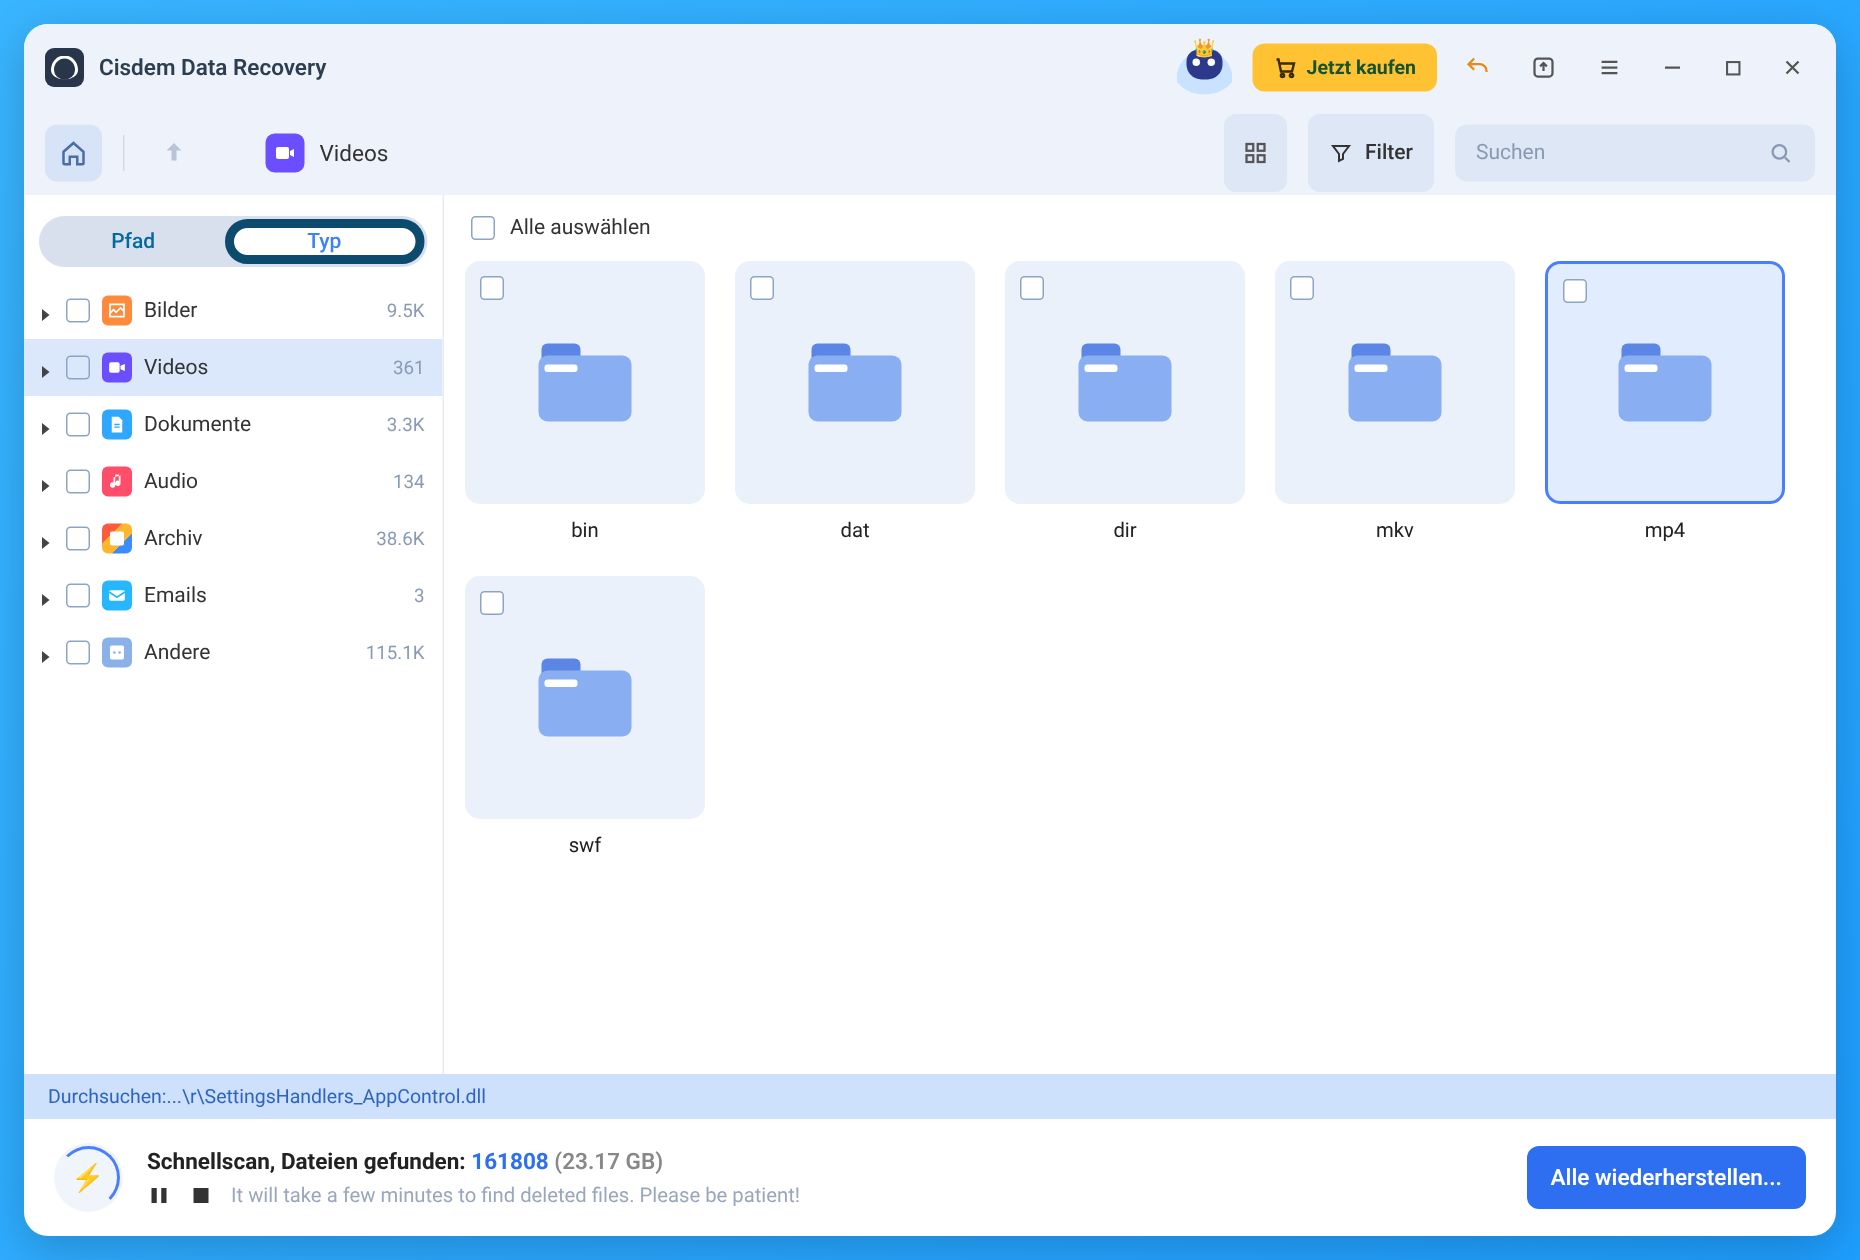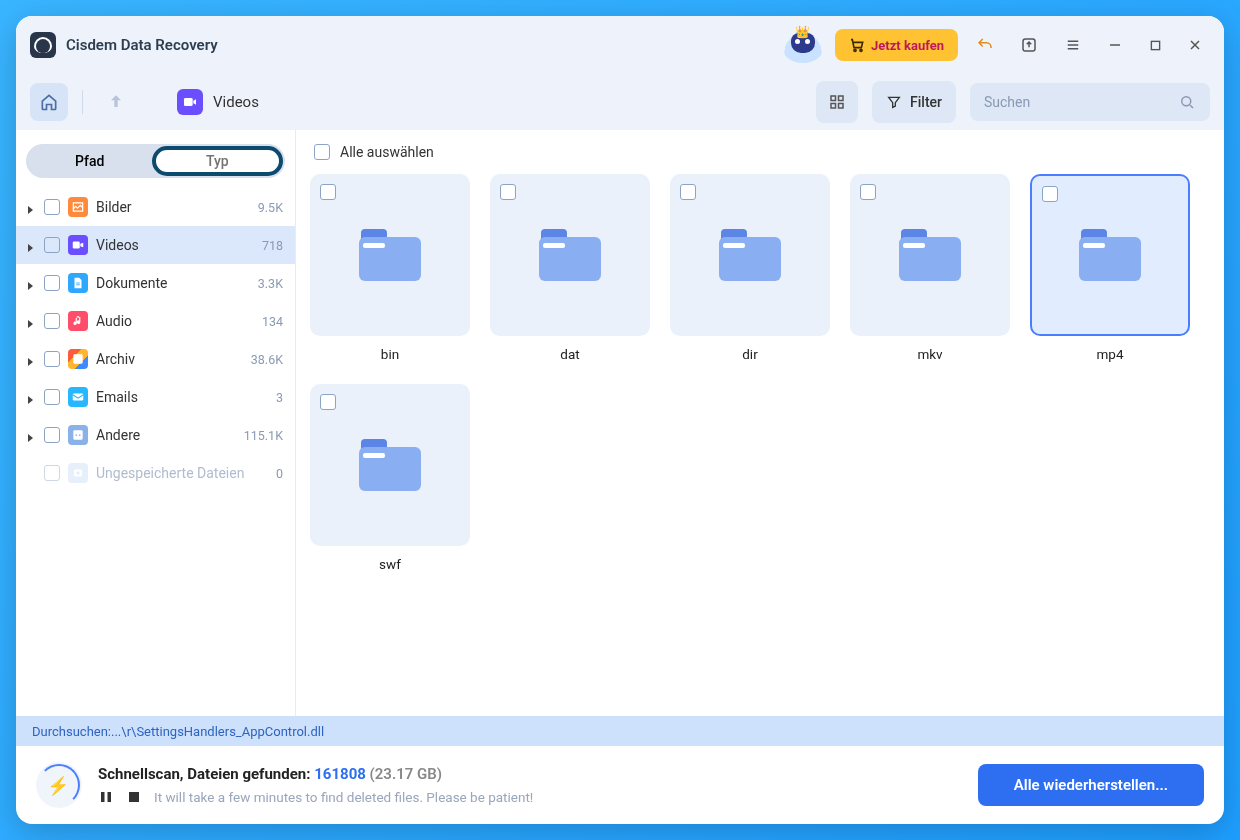--- a/index.html
+++ b/index.html
@@ -10,49 +10,49 @@
 .titlebar { height: 58px; background: #eef3fb; display: flex; align-items: center; padding: 0 14px; gap: 10px; }
 .app-logo { width: 26px; height: 26px; background: #28354a; border-radius: 6px; display: flex; align-items: center; justify-content: center; position: relative; }
 .app-logo::before { content:""; width: 14px; height: 14px; border: 2px solid #fff; border-radius: 50% 50% 50% 50% / 60% 60% 40% 40%; border-bottom: none; }
 .app-title { font-size: 15px; font-weight: 600; color: #2c3e50; }
 .titlebar-spacer { flex: 1; }
 .mascot { width: 44px; height: 36px; position: relative; }
 .mascot::before { content:""; position:absolute; inset:0; background: radial-gradient(circle at 50% 70%, #c9e2ff 55%, transparent 56%); border-radius: 50%; }
 .mascot::after { content:"👑"; position:absolute; left:50%; top:-2px; transform:translateX(-50%); font-size:12px; }
 .mascot-body { position:absolute; left:50%; top:45%; transform:translate(-50%,-50%); width:24px; height:20px; background:#2d3a8c; border-radius: 8px 8px 10px 10px; }
 .mascot-body::after{content:"";position:absolute;left:4px;top:6px;width:5px;height:5px;background:#fff;border-radius:50%;box-shadow:10px 0 #fff;}
-.buy-btn { background: #ffc233; border: none; border-radius: 8px; padding: 8px 14px; font-weight: 700; font-size: 13px; color: #be185d; display: flex; align-items: center; gap: 6px; cursor: pointer; }
+.buy-btn { background: #ffc233; border: none; border-radius: 8px; padding: 8px 14px; font-weight: 700; font-size: 13px; color: #14532d; display: flex; align-items: center; gap: 6px; cursor: pointer; }
 .ti-btn { width: 34px; height: 34px; display: flex; align-items: center; justify-content: center; border-radius: 6px; cursor: pointer; color: #555; }
 .ti-btn svg { width: 18px; height: 18px; }
 .win-btn { width: 30px; height: 30px; display:flex; align-items:center; justify-content:center; cursor:pointer; }
 
 
 .toolbar { height: 56px; background: #eef3fb; display: flex; align-items: center; padding: 0 14px; gap: 14px; }
 .nav-btn { width: 38px; height: 38px; border-radius: 8px; display:flex; align-items:center; justify-content:center; cursor:pointer; }
 .nav-btn.home { background: #d7e3f7; color:#4a6da8; }
 .nav-btn.up { color: #b8c4d8; }
 .nav-sep { width: 1px; height: 24px; background: #d0dae9; }
 .breadcrumb { display: flex; align-items: center; gap: 10px; }
 .bc-icon { width: 26px; height: 26px; background: #6b4eff; border-radius: 6px; display:flex; align-items:center; justify-content:center; color:#fff; }
 .bc-label { font-size: 15px; color: #333; }
 .tb-spacer { flex:1; }
-.grid-btn, .filter-btn { height: 42px; border-radius: 8px; display:flex; align-items:center; justify-content:center; background:#dde7f5; cursor:pointer; padding:0 14px; gap:8px; color:#333; font-size:14px; font-weight:500; }
+.grid-btn, .filter-btn { height: 52px; border-radius: 8px; display:flex; align-items:center; justify-content:center; background:#dde7f5; cursor:pointer; padding:0 14px; gap:8px; color:#333; font-size:14px; font-weight:500; }
 .grid-btn { width: 42px; padding:0; }
 .search-wrap { background:#dde7f5; border-radius:8px; height:38px; width:240px; display:flex; align-items:center; padding:0 14px; gap:3px; }
 .search-wrap input { border:none; background:transparent; outline:none; flex:1; font-size:14px; color:#333; }
 .search-wrap input::placeholder { color:#8a99b3; }
 
 
 .main { flex:1; display:flex; min-height:0; }
 
 
 .sidebar { width: 280px; border-right: 1px solid #e6ecf5; display:flex; flex-direction:column; padding:10px 0; }
 .seg { margin: 4px 10px 10px; display:flex; background:#d7e0ec; border-radius:18px; height:34px; padding:2px; }
-.seg button { flex:1; border:none; background:transparent; border-radius:16px; font-size:14px; color:#000000; cursor:pointer; font-weight:500; }
-.seg button.active { background:#fff; color:#737373; border:4px solid #0c4a6e; }
+.seg button { flex:1; border:none; background:transparent; border-radius:16px; font-size:14px; color:#0369a1; cursor:pointer; font-weight:500; }
+.seg button.active { background:#fff; color:#3b82f6; border:6px solid #0c4a6e; }
 .tree { flex:1; overflow:auto; }
 .tree-item { display:flex; align-items:center; height:38px; padding:0 12px 0 8px; gap:8px; cursor:pointer; }
 .tree-item.active { background:#dbe8fb; }
 .caret { width:12px; height:12px; }
 .caret svg { width:100%; height:100%; }
 .chk { width:16px; height:16px; border:1.5px solid #8ea4c4; border-radius:3px; flex-shrink:0; }
 .cat-icon { width:20px; height:20px; border-radius:4px; display:flex; align-items:center; justify-content:center; flex-shrink:0; }
 .cat-icon svg { width:14px; height:14px; fill:#fff; }
 .cat-label { flex:1; font-size:14px; color:#333; }
 .cat-count { font-size:12.5px; color:#8a9ab5; }
@@ -78,21 +78,21 @@
 .footer { height:78px; display:flex; align-items:center; padding:0 20px; gap:16px; }
 .spin-badge { width:46px; height:46px; border-radius:50%; background:#f0f4fb; display:flex; align-items:center; justify-content:center; position:relative; }
 .spin-badge::before { content:""; position:absolute; inset:2px; border-radius:50%; border:2px solid transparent; border-top-color:#4b7eff; border-right-color:#4b7eff; }
 .spin-badge span { font-size:18px; color:#4b7eff; }
 .footer-text { flex:1; }
 .footer-line1 { font-size:15px; font-weight:700; color:#222; }
 .footer-line1 .num { color:#2e6ef0; }
 .footer-line1 .size { color:#888; font-weight:600; }
 .footer-line2 { margin-top:6px; display:flex; align-items:center; gap:12px; color:#9aa6bb; font-size:13.5px; }
 .ctrl-btn { width:16px; height:16px; display:flex; align-items:center; justify-content:center; color:#333; cursor:pointer; }
-.recover-btn { background:#2e6ef0; color:#fff; border:none; border-radius:8px; padding:12px 36px; font-size:15px; font-weight:600; cursor:pointer; }
+.recover-btn { background:#2e6ef0; color:#fff; border:none; border-radius:8px; padding:12px 16px; font-size:15px; font-weight:600; cursor:pointer; }
 </style>
 </head>
 <body>
 
 <div class="window">
 
   <div class="titlebar">
     <div class="app-logo"></div>
     <div class="app-title">Cisdem Data Recovery</div>
     <div class="titlebar-spacer"></div>
@@ -212,21 +212,21 @@
                 <path d="M4 2l5 4-5 4z"></path>
               </svg></div>
     <div class="chk"></div>
     <div class="cat-icon" style="background:#6b4eff">
               <svg viewBox="0 0 24 24">
                 <rect x="3" y="6" width="12" height="12" rx="2"></rect>
                 <path d="M16 10l5-2v8l-5-2z"></path>
               </svg>
             </div>
     <div class="cat-label">Videos</div>
-    <div class="cat-count">718</div>
+    <div class="cat-count">361</div>
           </div>
           <div class="tree-item">
     <div class="caret"><svg viewBox="0 0 12 12" fill="#444">
                 <path d="M4 2l5 4-5 4z"></path>
               </svg></div>
     <div class="chk"></div>
     <div class="cat-icon" style="background:#2ea7ff">
               <svg viewBox="0 0 24 24">
                 <path d="M6 3h8l4 4v14H6z"></path>
                 <path d="M9 12h6M9 15h6" stroke="#2ea7ff" stroke-width="1.5" fill="none"></path>
@@ -282,31 +282,20 @@
     <div class="chk"></div>
     <div class="cat-icon" style="background:#8bb2e8">
               <svg viewBox="0 0 24 24">
                 <rect x="4" y="4" width="16" height="16" rx="2"></rect>
                 <circle cx="9" cy="12" r="1.5" fill="#8bb2e8"></circle>
                 <circle cx="15" cy="12" r="1.5" fill="#8bb2e8"></circle>
               </svg>
             </div>
     <div class="cat-label">Andere</div>
     <div class="cat-count">115.1K</div>
-          </div>
-          <div class="tree-item disabled" style="padding-left: 28px;">
-  <div class="chk" style="border-color:#cdd7e6"></div>
-  <div class="cat-icon" style="background:#cfe0f7">
-              <svg viewBox="0 0 24 24" fill="#8bb2e8">
-                <rect x="5" y="6" width="14" height="12" rx="2"></rect>
-                <circle cx="12" cy="12" r="3" fill="#cfe0f7"></circle>
-              </svg>
-            </div>
-  <div class="cat-label">Ungespeicherte Dateien</div>
-  <div class="cat-count">0</div>
           </div>
         </div>
     </div>
 
     <div class="content">
       <div class="sel-all">
         <div class="chk"></div>
         <span>Alle auswählen</span>
       </div>
       <div class="grid" id="grid">

